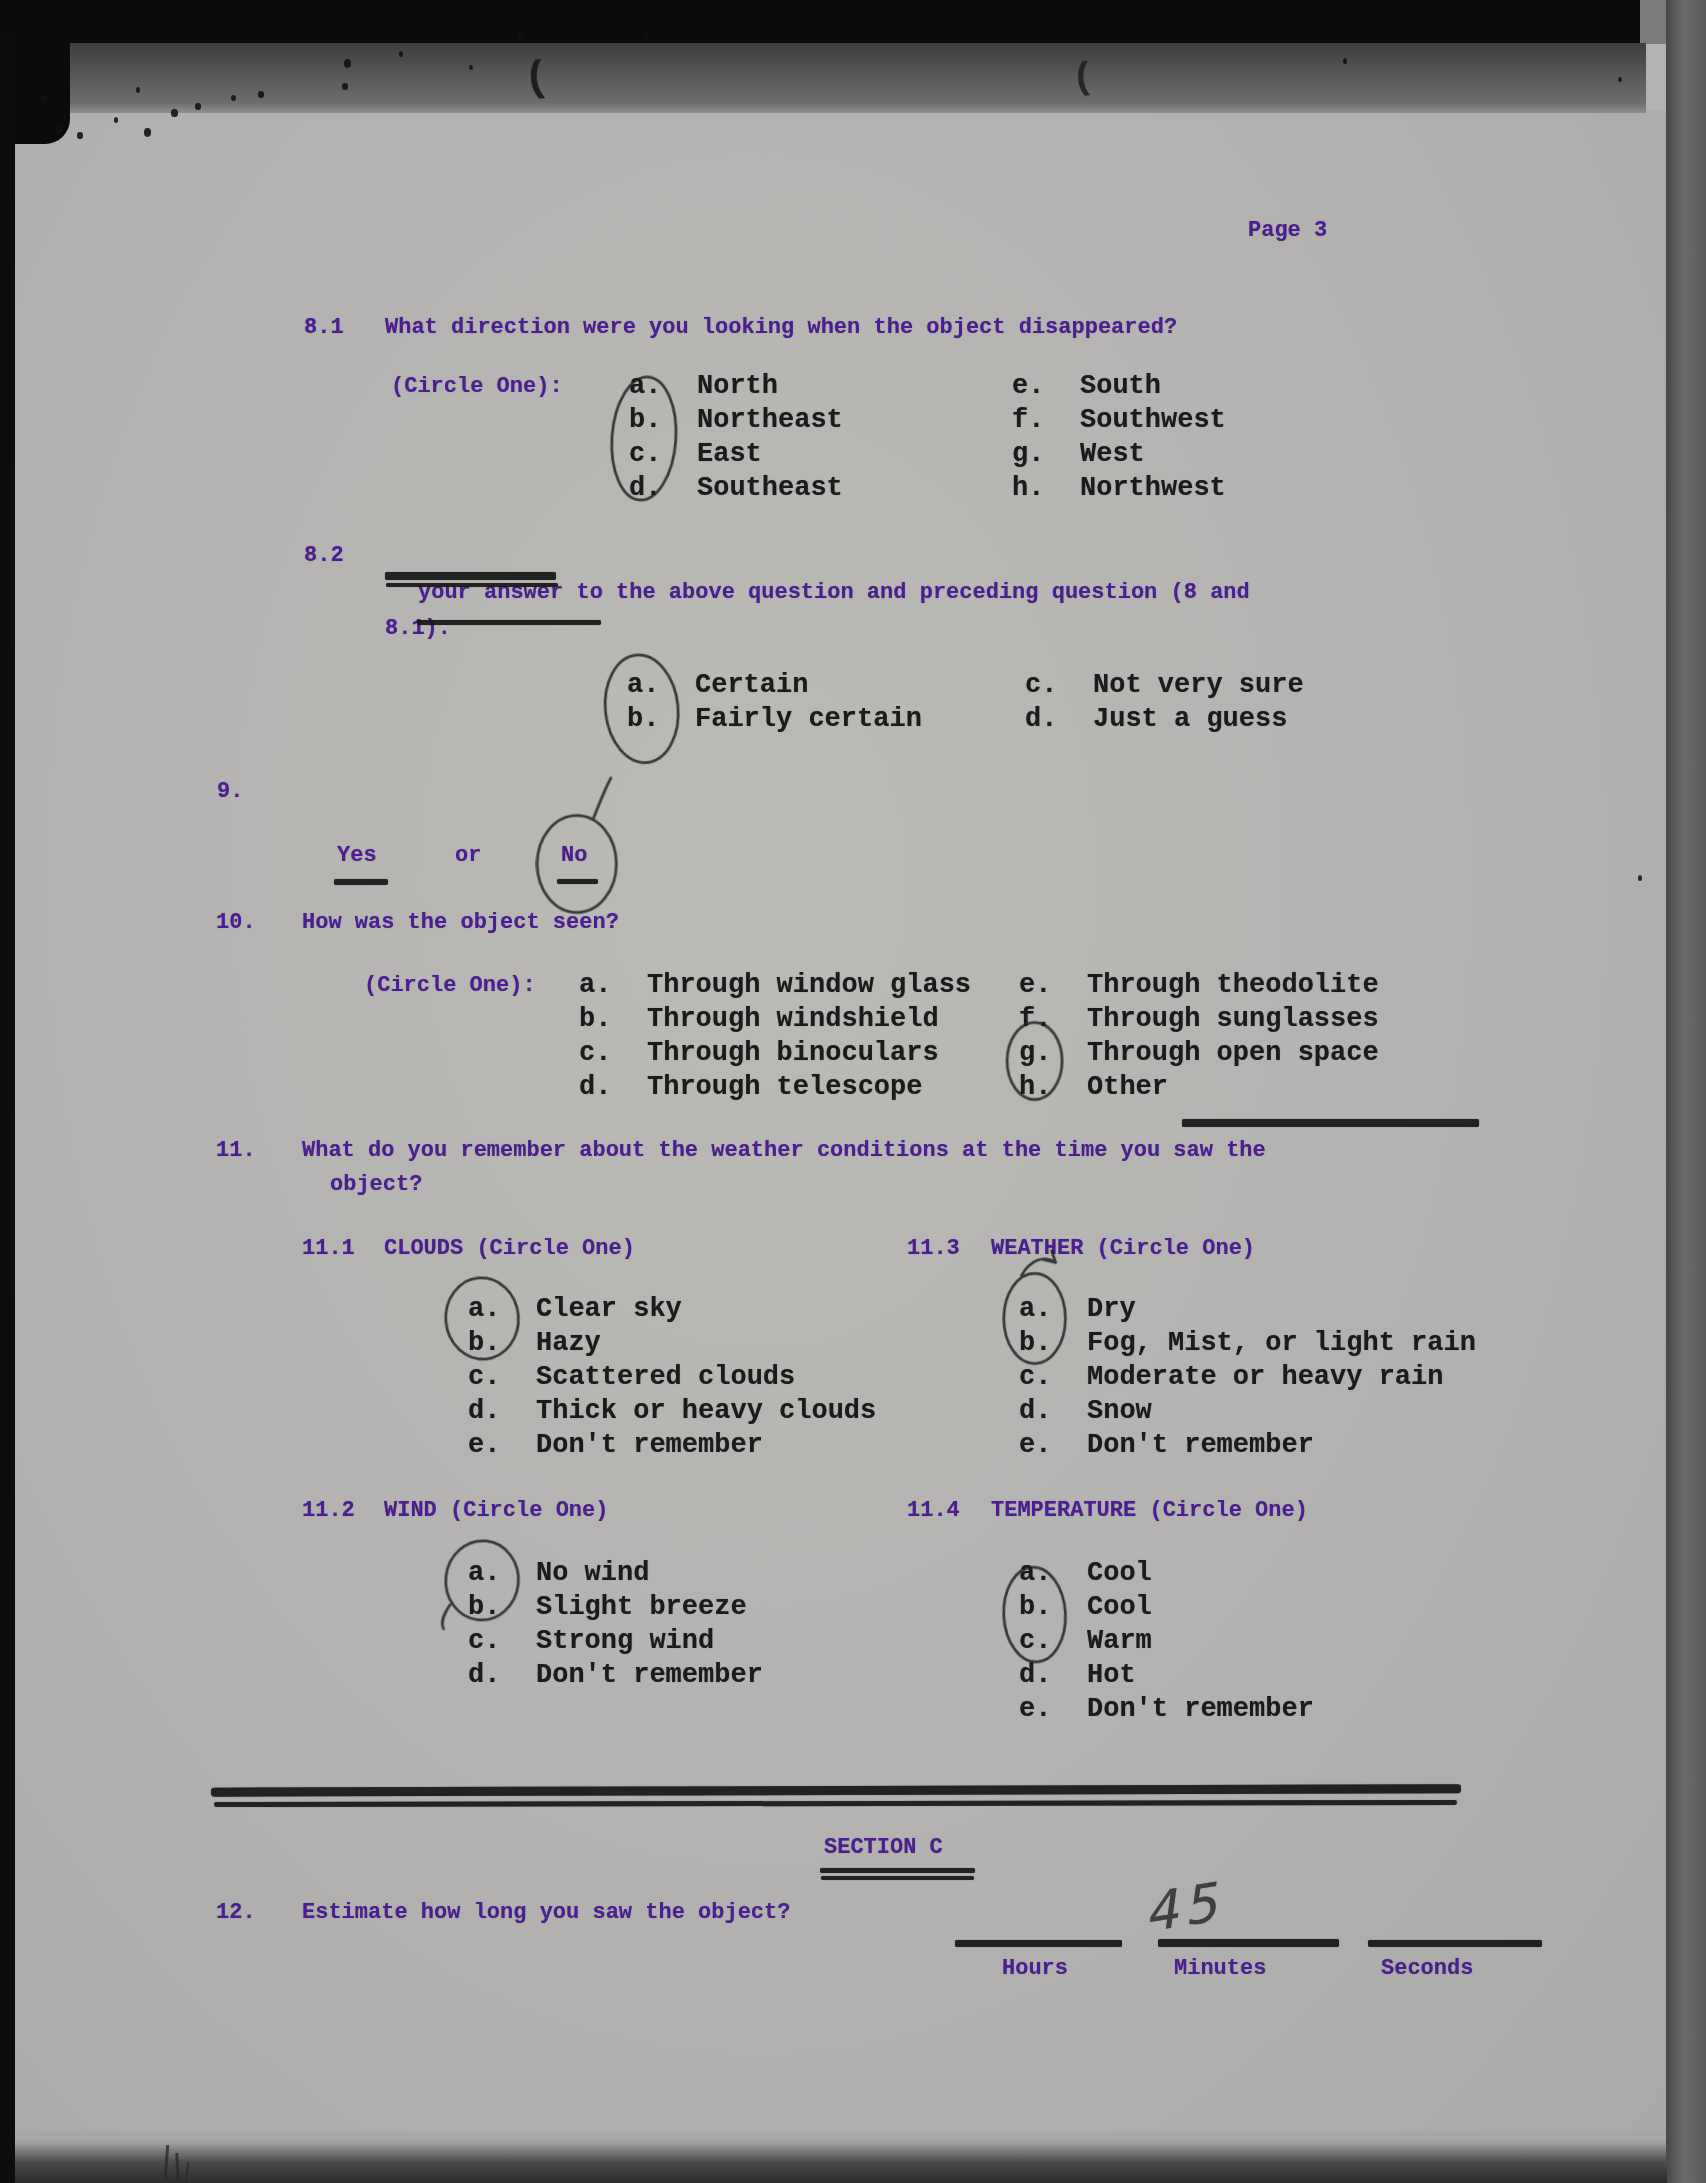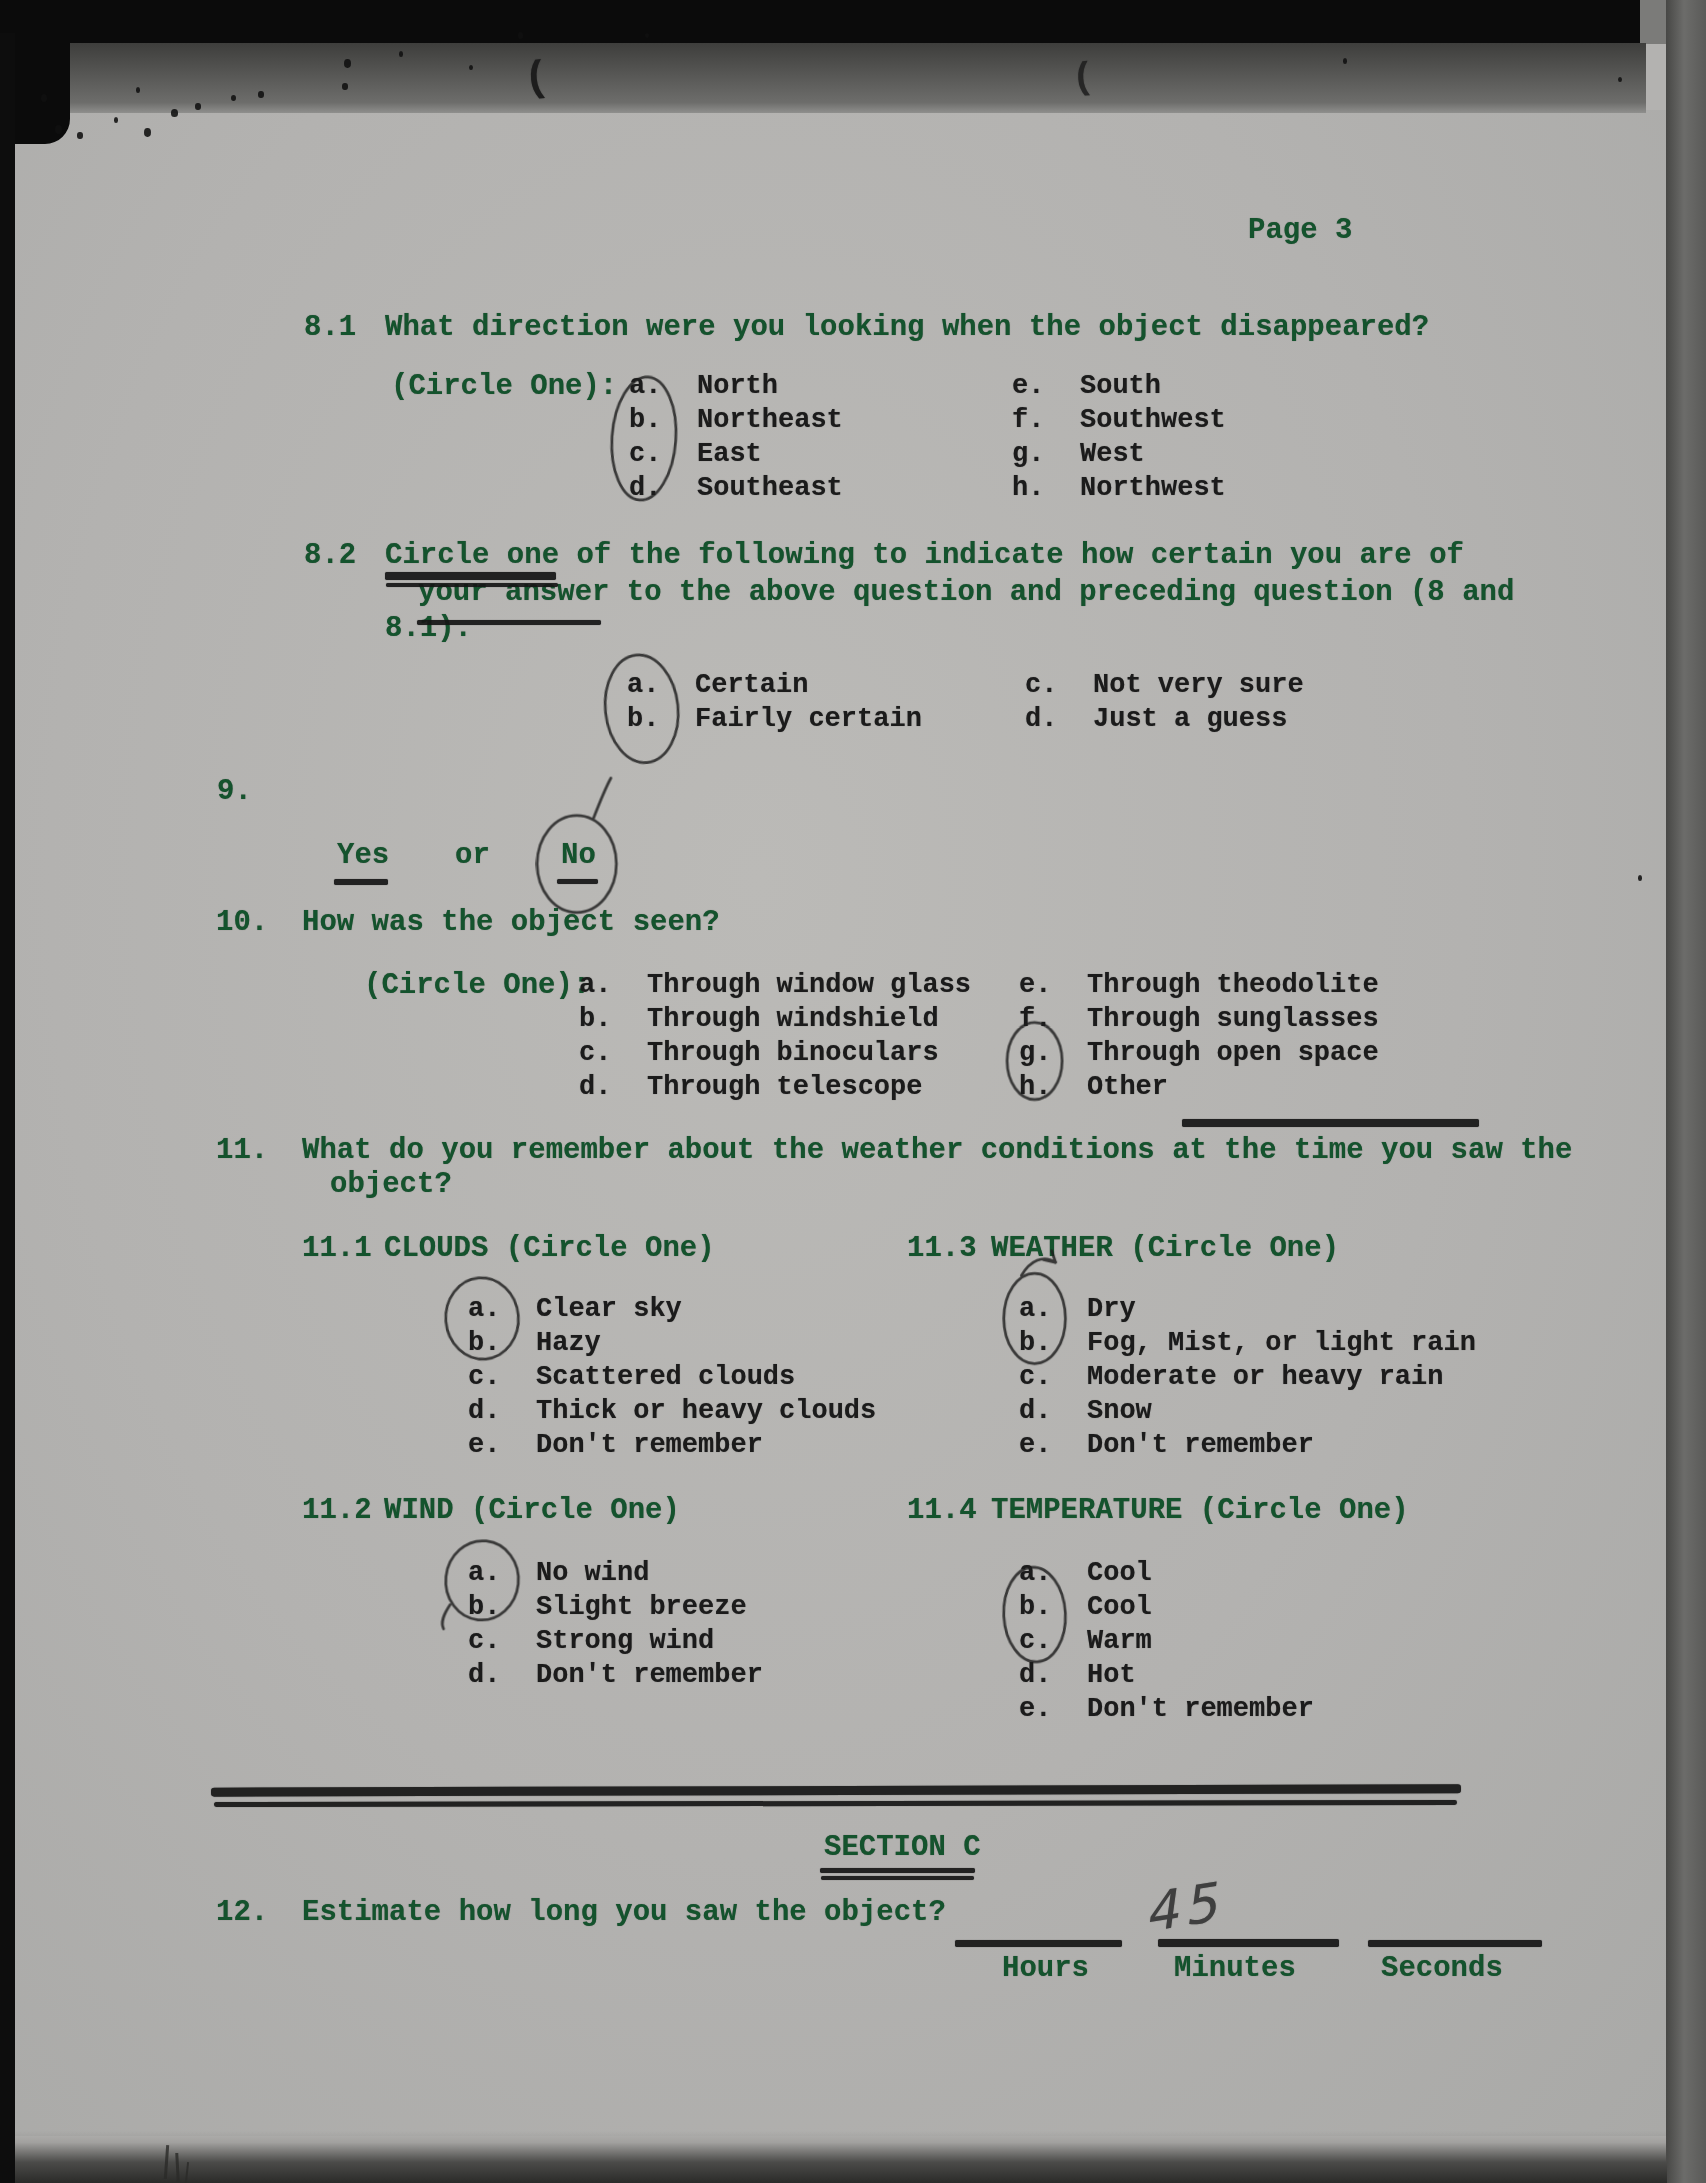--- a/index.html
+++ b/index.html
@@ -1,21 +1,21 @@
 <!DOCTYPE html>
 <html style="font-size:8.8px"><head>
 <meta charset="utf-8">
 <style>
   html,body{margin:0;padding:0;background:#000;}
   #stage{position:relative;width:1706px;height:2183px;overflow:hidden;
          background:#b3b2b0;font-family:"Liberation Mono",monospace;}
   .paper{position:absolute;left:14.3px;top:110px;right:39px;bottom:47px;
          background:radial-gradient(ellipse at 45% 38%, #bbbab7 0%, #b3b2b0 55%, #a9a9a7 100%);}
   .band{position:absolute;}
-  .t{position:absolute;font-weight:700;font-size:29px;line-height:31px;color:#14532d;
+  .t{position:absolute;font-weight:700;font-size:22px;line-height:31px;color:#4c1d95;
      white-space:pre;text-shadow:0 0 0.9px rgba(25,25,25,.45);font-family:Liberation Mono, monospace;}
   .col{position:absolute;}
   .row{display:flex;height:34px;align-items:flex-start;}
   .k{width:68px;font-weight:700;font-size:27px;line-height:31px;color:#1b1b1b;white-space:pre;
      text-shadow:0 0 0.9px rgba(25,25,25,.45);}
   .l{font-weight:700;font-size:27px;line-height:31px;color:#1b1b1b;white-space:pre;
      text-shadow:0 0 0.9px rgba(25,25,25,.45);}
   .bar{position:absolute;background:#161616;opacity:.92;border-radius:1.7px;
        box-shadow:0 0 1.1px rgba(20,20,20,.6);}
   .speck{position:absolute;background:#101010;border-radius:50%;opacity:.88;}
@@ -106,21 +106,20 @@
       <span class="k">g.</span>
         <span class="l">West</span>
       </div>
     <div class="row">
       <span class="k">h.</span>
         <span class="l">Northwest</span>
       </div>
   </div>
 
   <span class="t" style="left:304px;top:540px;">8.2</span>
-  <span class="t" style="left:385px;top:540px;">Circle one of the following to indicate how certain you are of</span>
   <span class="t" style="left:418px;top:577px;">your answer to the above question and preceding question (8 and</span>
   <span class="t" style="left:385px;top:613px;">8.1).</span>
   <div class="bar" style="left:385px;top:572px;width:171px;height:7.7px;"></div>
   <div class="bar" style="left:386px;top:583px;width:172px;height:3.9px;"></div>
   <div class="bar" style="left:417px;top:620px;width:184px;height:5px;"></div>
 
   <div class="col" style="left:627px;top:670px;">
     <div class="row">
       <span class="k">a.</span>
         <span class="l">Certain</span>

